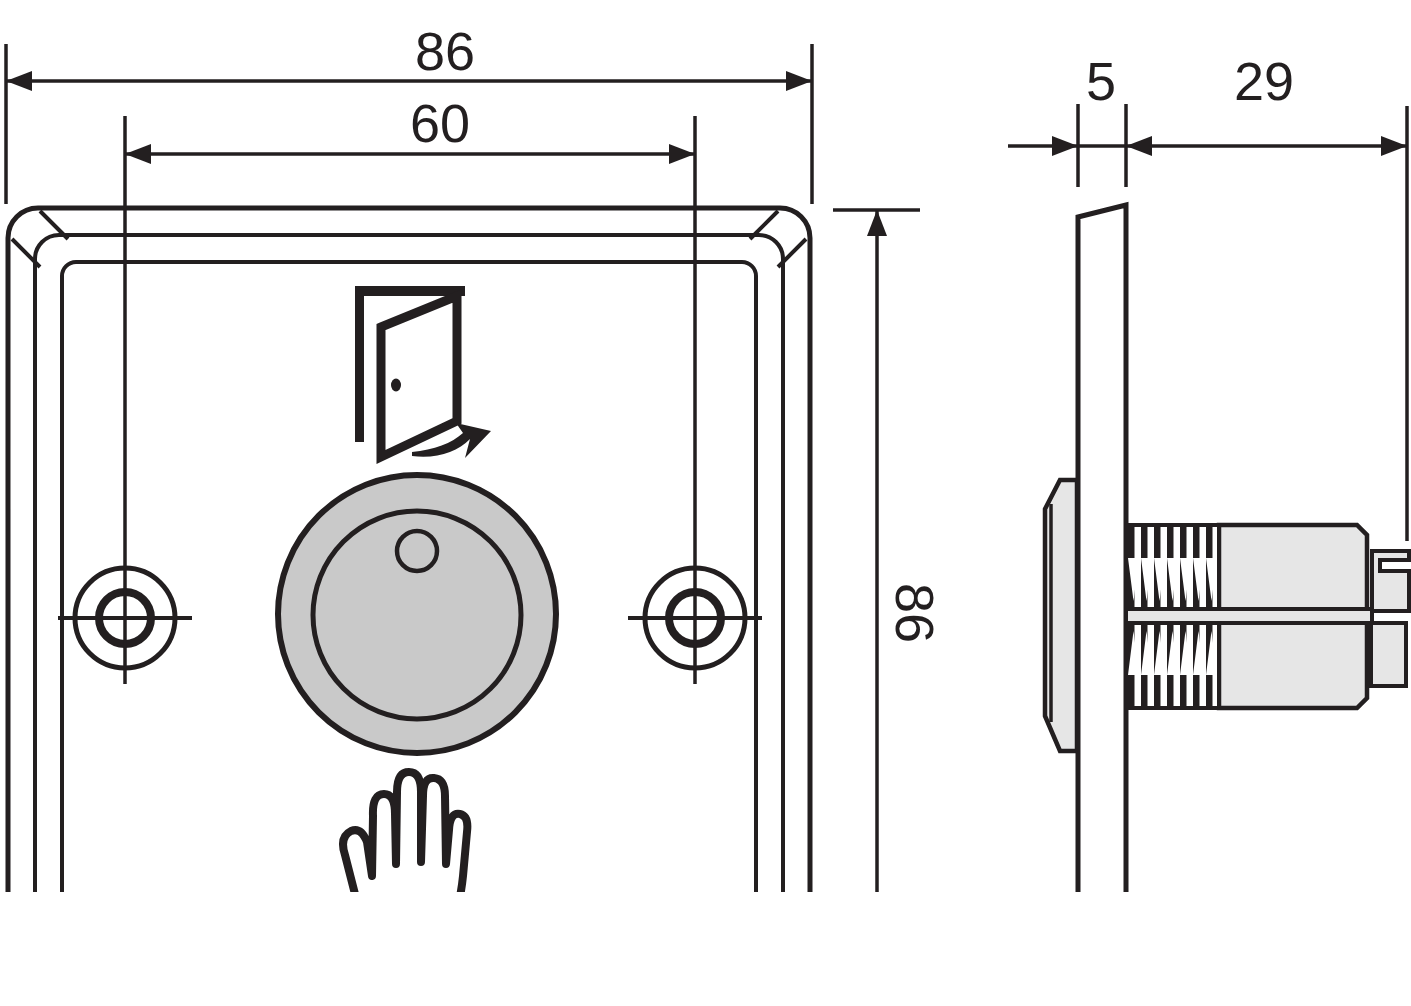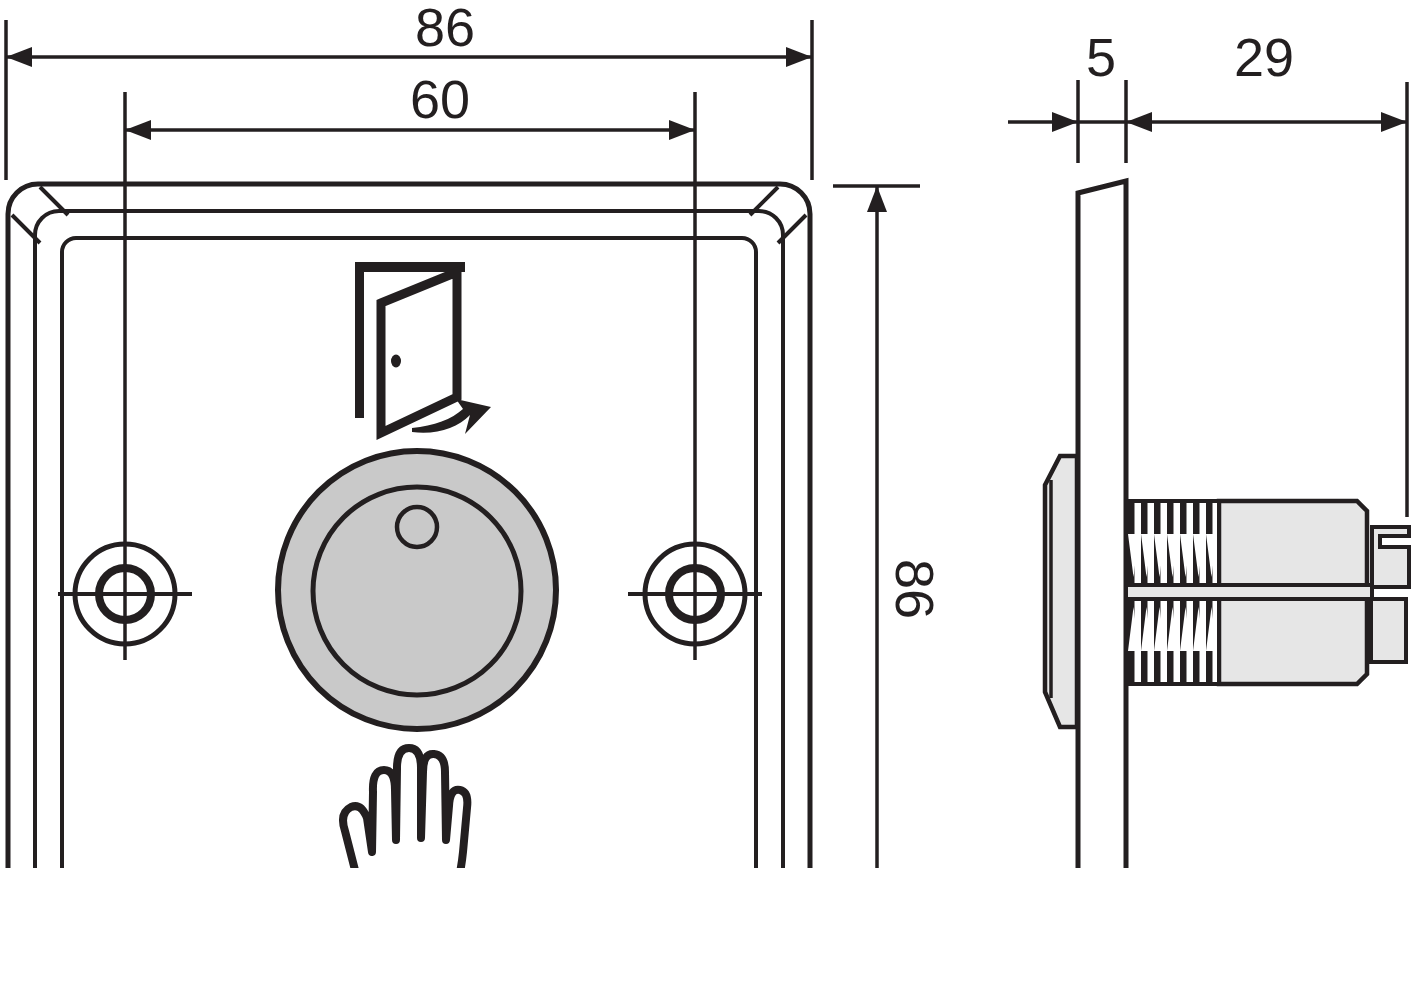--- a/index.html
+++ b/index.html
@@ -1,16 +1,16 @@
 <!DOCTYPE html>
 <html><head>
 <meta charset="utf-8">
 <style>
   html,body{margin:0;padding:0;background:#ffffff;}
-  .stage{width:1411px;height:868px;position:relative;background:#fff;overflow:hidden;}
+  .stage{width:1411px;height:868px;position:relative;background:#fff;overflow:hidden;margin-top:24px;}
   svg{display:block;}
   .dim-text{font:54px "Liberation Sans", sans-serif;fill:#231f20;}
 </style>
 </head>
 <body>
 
 <div class="stage">
 <svg width="1411" height="1006" viewBox="0 0 1411 1006" xmlns="http://www.w3.org/2000/svg">
   <defs>
     <pattern id="threadStripes" x="1128" y="0" width="13" height="10" patternUnits="userSpaceOnUse">

